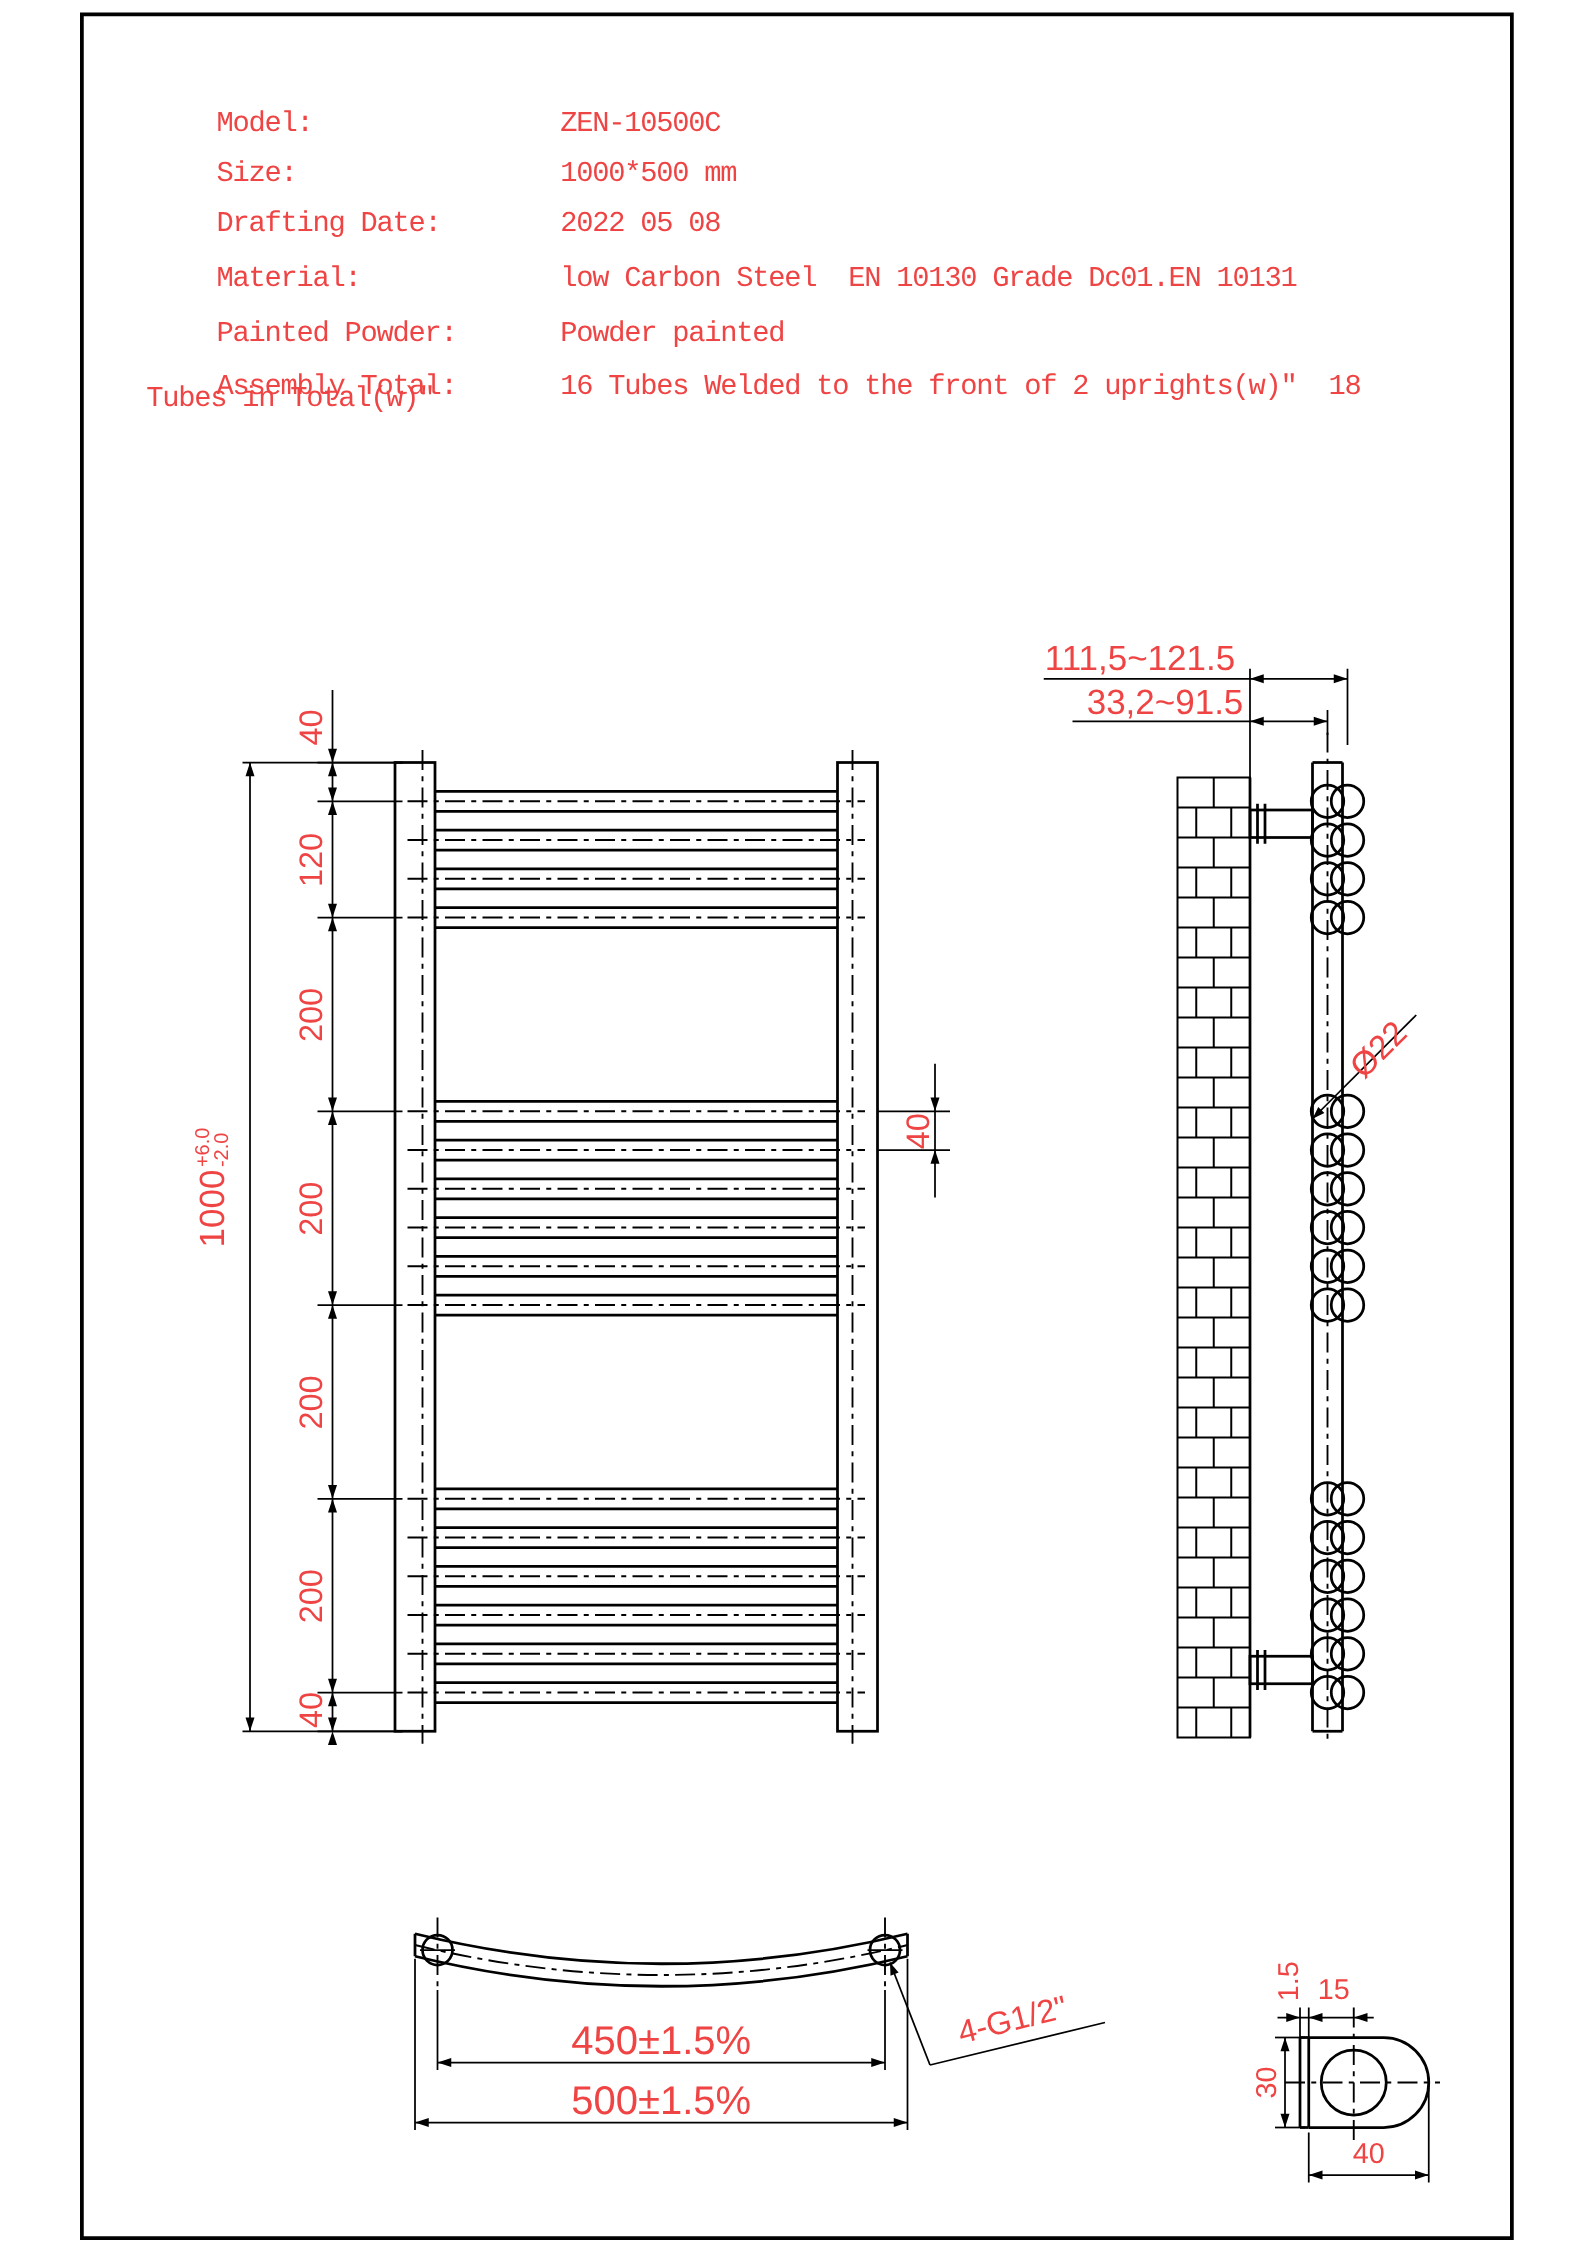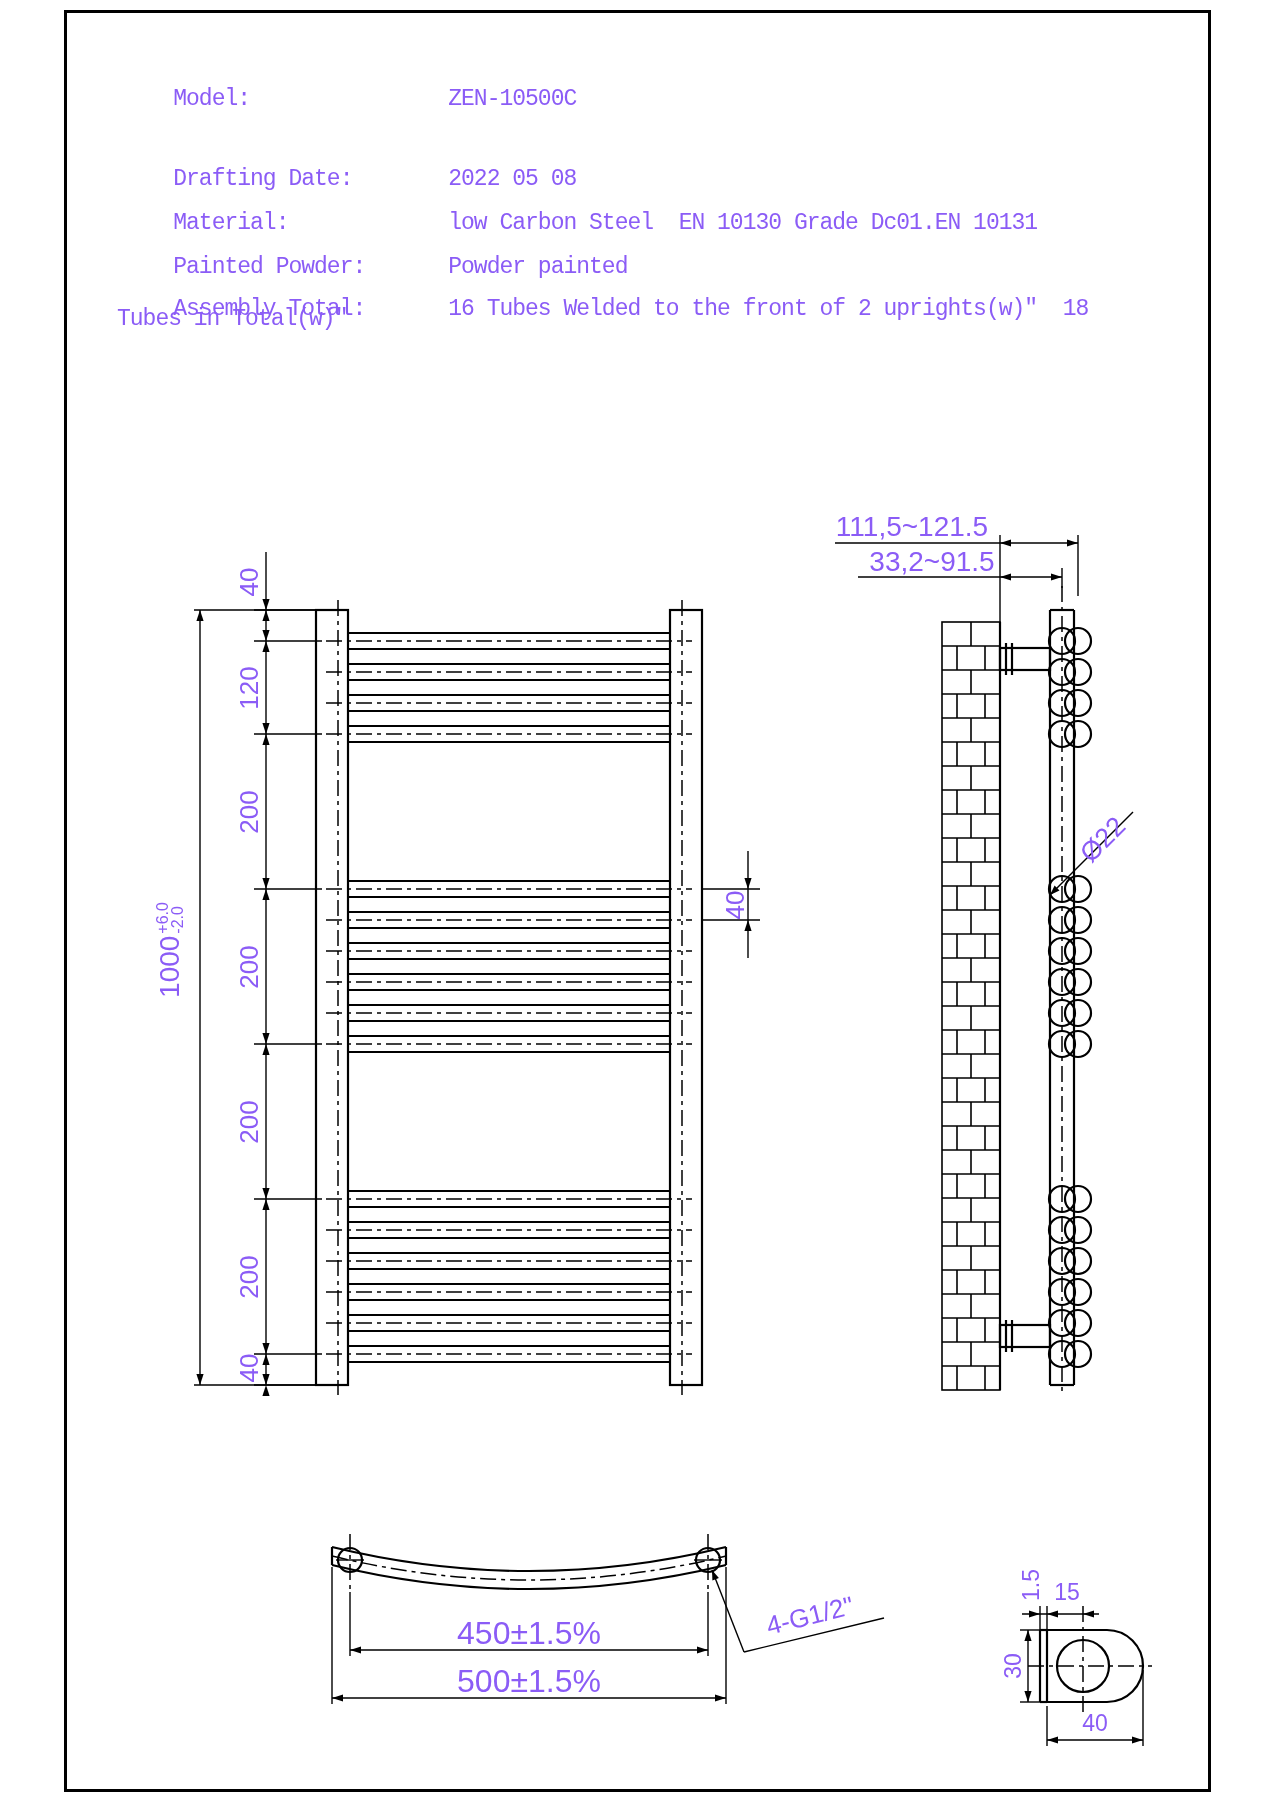--- a/index.html
+++ b/index.html
@@ -1,18 +1,18 @@
 <!DOCTYPE html>
 <html><head>
 <meta charset="utf-8">
 <title>ZEN-10500C Technical Drawing</title>
 <style>
   html,body{margin:0;padding:0;background:#fff;}
   #sheet{position:relative;width:1273px;height:1800px;background:#fff;overflow:hidden;
-         font-family:"Liberation Sans",sans-serif;color:#8b5cf6;}
+         font-family:"Liberation Sans",sans-serif;color:#ef4444;}
   #frame{position:absolute;left:64px;top:10px;width:1141px;height:1776px;border:3px solid #000;}
   #dwg{position:absolute;left:0;top:0;}
   .ln{stroke:#000;stroke-width:2.2;fill:none;}
   .thin{stroke:#000;stroke-width:1.4;fill:none;}
   .brick{stroke:#000;stroke-width:1.6;fill:none;}
   .dash{stroke:#000;stroke-width:1.5;fill:none;stroke-dasharray:16 5 4 5;}
   .fill{fill:#000;stroke:none;}
   .irow{position:absolute;left:122px;white-space:pre;font-family:"Liberation Mono","DejaVu Sans Mono",monospace;
         font-size:23px;letter-spacing:-1px;}
   .ilabel{display:inline-block;min-width:275px;}
@@ -29,20 +29,23 @@
   .tol{display:inline-flex;flex-direction:column;font-size:16px;line-height:15px;margin-left:2px;}
 </style>
 </head>
 <body>
 
 <div id="sheet">
   <div id="frame"></div>
 
   <div class="irow" style="top:60px">
     <span class="ilabel">Model:</span><span>ZEN-10500C</span>
+  </div>
+  <div class="irow" style="top:100px">
+    <span class="ilabel">Size:</span><span>1000*500 mm</span>
   </div>
   <div class="irow" style="top:140px">
     <span class="ilabel">Drafting Date:</span><span>2022 05 08</span>
   </div>
   <div class="irow" style="top:184px">
     <span class="ilabel">Material:</span><span>low Carbon Steel  EN 10130 Grade Dc01.EN 10131</span>
   </div>
   <div class="irow" style="top:228px">
     <span class="ilabel">Painted Powder:</span><span>Powder painted</span>
   </div>

